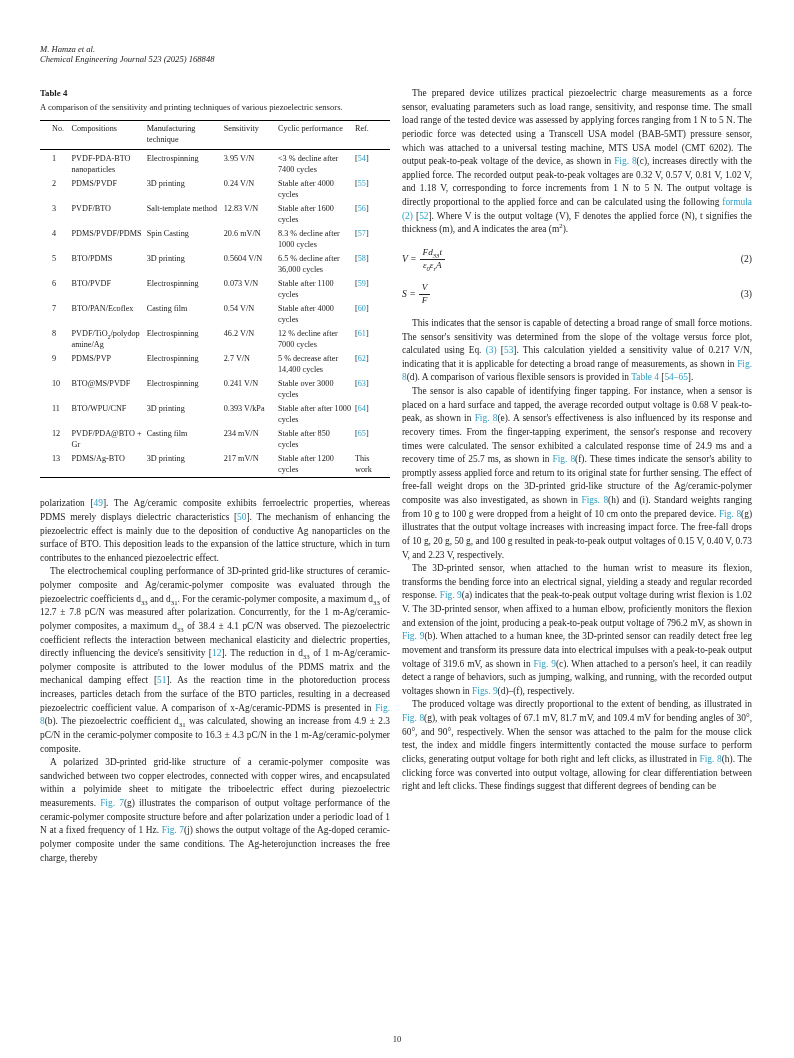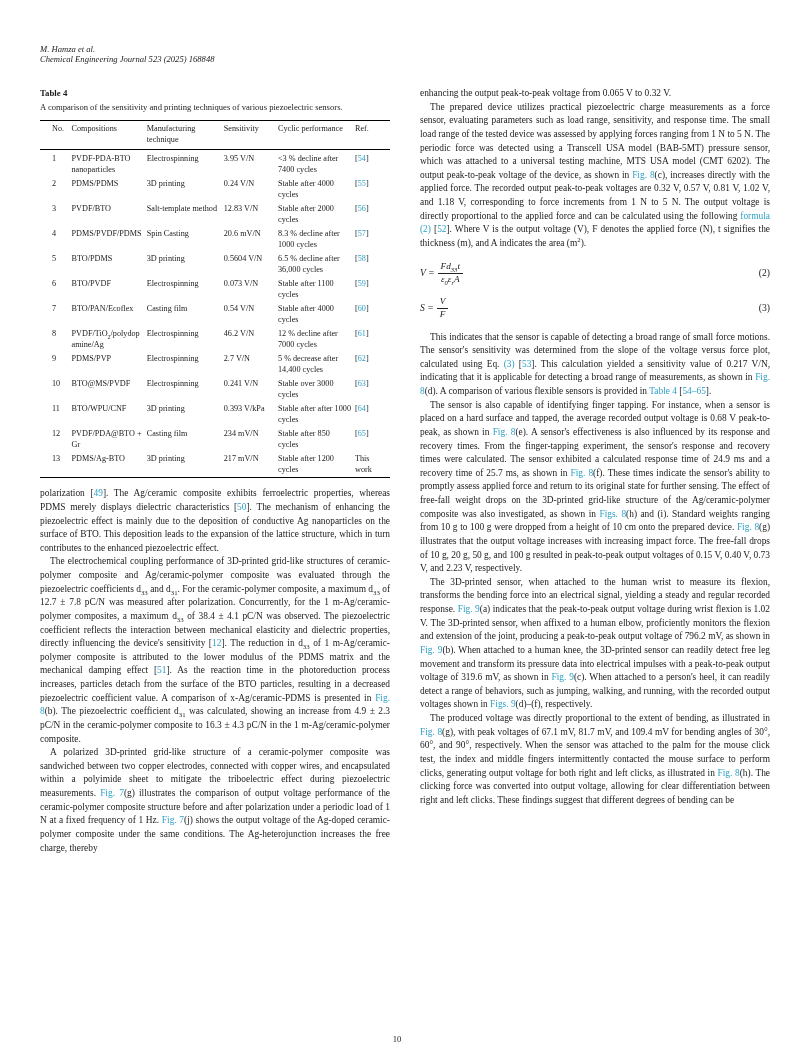--- a/index.html
+++ b/index.html
@@ -2,21 +2,21 @@
 <html><head>
 <meta charset="utf-8">
 <style>
   html,body{margin:0;padding:0;background:#ffffff;}
   .page{
     position:relative; width:794px; height:1058px; box-sizing:border-box;
     padding:44px 40px 0 40px; background:#ffffff; overflow:hidden;
     font-family:"Liberation Serif","DejaVu Serif",serif; color:#1b1b1b;
   }
   .runhead{display:flex; justify-content:space-between; font-size:8.6px; font-style:italic; color:#222; margin-bottom:23px;flex-direction:column;}
-  .cols{display:flex; gap:30px;}
+  .cols{display:flex; gap:12px;}
   .col{flex:0 0 350px; width:350px; font-size:9.4px; line-height:1.45; text-align:justify;}
   .para{margin:0;}
   .para.indent{text-indent:10px;}
   .lnk{color:#2f9fc6;text-align:center;}
   sub,sup{font-size:72%; line-height:0;}
   
   .tbl-label{font-size:8.8px; font-weight:bold; margin:0 0 2px 0; text-align:left;}
   .tbl-caption{font-size:8.6px; line-height:1.35; margin:0 0 7px 0; text-align:left; color:#222;}
   table.datatable{width:100%; border-collapse:collapse; font-size:8.2px; line-height:1.28; margin-bottom:8px;
     border-top:1.1px solid #000; border-bottom:1.1px solid #000;}
@@ -26,21 +26,21 @@
   table.datatable tbody tr:first-child td{padding-top:4px;}
   col.c-no{width:9%;} col.c-comp{width:21.5%;} col.c-tech{width:22%;}
   col.c-sens{width:15.5%;} col.c-cyc{width:22%;} col.c-ref{width:10%;}
   
   .equation{display:flex; align-items:center; font-style:italic; font-size:9.6px; margin:10px 0 10px 0;}
   .frac{display:inline-flex; flex-direction:column; align-items:center; margin:0 3px; font-size:9.2px; line-height:1.25;}
   .frac .num{border-bottom:0.9px solid #222; padding:0 3px 0.5px 3px;}
   .frac .den{padding-top:0.5px;}
   .eq-number{margin-left:auto; font-style:normal;}
   .footer{position:absolute; bottom:14px; left:0; right:0; text-align:center; font-size:8.6px; color:#222;}
-  .lefttext{margin-top:9px;}
+  .lefttext{margin-top:19px;}
 </style>
 </head>
 <body>
 
 <div class="page">
 
   <div class="runhead">
     <span>M. Hamza et al.</span>
     <span>Chemical Engineering Journal 523 (2025) 168848</span>
   </div>
@@ -73,32 +73,32 @@
             <tr>
               <td><span>1</span></td>
               <td><span>PVDF-PDA-BTO nanoparticles</span></td>
               <td><span>Electrospinning</span></td>
               <td><span>3.95 V/N</span></td>
               <td><span>&lt;3 % decline after 7400 cycles</span></td>
               <td><span>[</span><span class="lnk">54</span><span>]</span></td>
             </tr>
             <tr>
               <td><span>2</span></td>
-              <td><span>PDMS/PDMS</span></td>
+              <td><span>PDMS/PVDF</span></td>
               <td><span>3D printing</span></td>
               <td><span>0.24 V/N</span></td>
               <td><span>Stable after 4000 cycles</span></td>
               <td><span>[</span><span class="lnk">55</span><span>]</span></td>
             </tr>
             <tr>
               <td><span>3</span></td>
               <td><span>PVDF/BTO</span></td>
               <td><span>Salt-template method</span></td>
               <td><span>12.83 V/N</span></td>
-              <td><span>Stable after 2000 cycles</span></td>
+              <td><span>Stable after 1600 cycles</span></td>
               <td><span>[</span><span class="lnk">56</span><span>]</span></td>
             </tr>
             <tr>
               <td><span>4</span></td>
               <td><span>PDMS/PVDF/PDMS</span></td>
               <td><span>Spin Casting</span></td>
               <td><span>20.6 mV/N</span></td>
               <td><span>8.3 % decline after 1000 cycles</span></td>
               <td><span>[</span><span class="lnk">57</span><span>]</span></td>
             </tr>
@@ -177,21 +177,20 @@
           </tbody>
       </table>
       <div class="lefttext">
           <p class="para"><span>polarization [</span><span class="lnk">49</span><span>]. The Ag/ceramic composite exhibits ferroelectric properties, whereas PDMS merely displays dielectric characteristics [</span><span class="lnk">50</span><span>]. The mechanism of enhancing the piezoelectric effect is mainly due to the deposition of conductive Ag nanoparticles on the surface of BTO. This deposition leads to the expansion of the lattice structure, which in turn contributes to the enhanced piezoelectric effect.</span></p>
           <p class="para indent"><span>The electrochemical coupling performance of 3D-printed grid-like structures of ceramic-polymer composite and Ag/ceramic-polymer composite was evaluated through the piezoelectric coefficients d</span><sub>33</sub><span> and d</span><sub>31</sub><span>. For the ceramic-polymer composite, a maximum d</span><sub>33</sub><span> of 12.7 ± 7.8 pC/N was measured after polarization. Concurrently, for the 1 m-Ag/ceramic-polymer composites, a maximum d</span><sub>33</sub><span> of 38.4 ± 4.1 pC/N was observed. The piezoelectric coefficient reflects the interaction between mechanical elasticity and dielectric properties, directly influencing the device's sensitivity [</span><span class="lnk">12</span><span>]. The reduction in d</span><sub>33</sub><span> of 1 m-Ag/ceramic-polymer composite is attributed to the lower modulus of the PDMS matrix and the mechanical damping effect [</span><span class="lnk">51</span><span>]. As the reaction time in the photoreduction process increases, particles detach from the surface of the BTO particles, resulting in a decreased piezoelectric coefficient value. A comparison of x-Ag/ceramic-PDMS is presented in </span><span class="lnk">Fig. 8</span><span>(b). The piezoelectric coefficient d</span><sub>31</sub><span> was calculated, showing an increase from 4.9 ± 2.3 pC/N in the ceramic-polymer composite to 16.3 ± 4.3 pC/N in the 1 m-Ag/ceramic-polymer composite.</span></p>
           <p class="para indent"><span>A polarized 3D-printed grid-like structure of a ceramic-polymer composite was sandwiched between two copper electrodes, connected with copper wires, and encapsulated within a polyimide sheet to mitigate the triboelectric effect during piezoelectric measurements. </span><span class="lnk">Fig. 7</span><span>(g) illustrates the comparison of output voltage performance of the ceramic-polymer composite structure before and after polarization under a periodic load of 1 N at a fixed frequency of 1 Hz. </span><span class="lnk">Fig. 7</span><span>(j) shows the output voltage of the Ag-doped ceramic-polymer composite under the same conditions. The Ag-heterojunction increases the free charge, thereby</span></p>
         </div>
     </div>
 
     <div class="col">
-        <p class="para"><span>enhancing the output peak-to-peak voltage from 0.065 V to 0.32 V.</span></p>
         <p class="para indent"><span>The prepared device utilizes practical piezoelectric charge measurements as a force sensor, evaluating parameters such as load range, sensitivity, and response time. The small load range of the tested device was assessed by applying forces ranging from 1 N to 5 N. The periodic force was detected using a Transcell USA model (BAB-5MT) pressure sensor, which was attached to a universal testing machine, MTS USA model (CMT 6202). The output peak-to-peak voltage of the device, as shown in </span><span class="lnk">Fig. 8</span><span>(c), increases directly with the applied force. The recorded output peak-to-peak voltages are 0.32 V, 0.57 V, 0.81 V, 1.02 V, and 1.18 V, corresponding to force increments from 1 N to 5 N. The output voltage is directly proportional to the applied force and can be calculated using the following </span><span class="lnk">formula (2)</span><span> [</span><span class="lnk">52</span><span>]. Where V is the output voltage (V), F denotes the applied force (N), t signifies the thickness (m), and A indicates the area (m</span><sup>2</sup><span>).</span></p>
         <div class="equation">
           <span><span>V = </span></span>
           <span class="frac">
             <span class="num"><span>Fd</span><sub>33</sub><span>t</span></span>
             <span class="den"><span>ε</span><sub>0</sub><span>ε</span><sub>r</sub><span>A</span></span>
           </span>
           <span class="eq-number">(2)</span>
         </div>
         <div class="equation">

